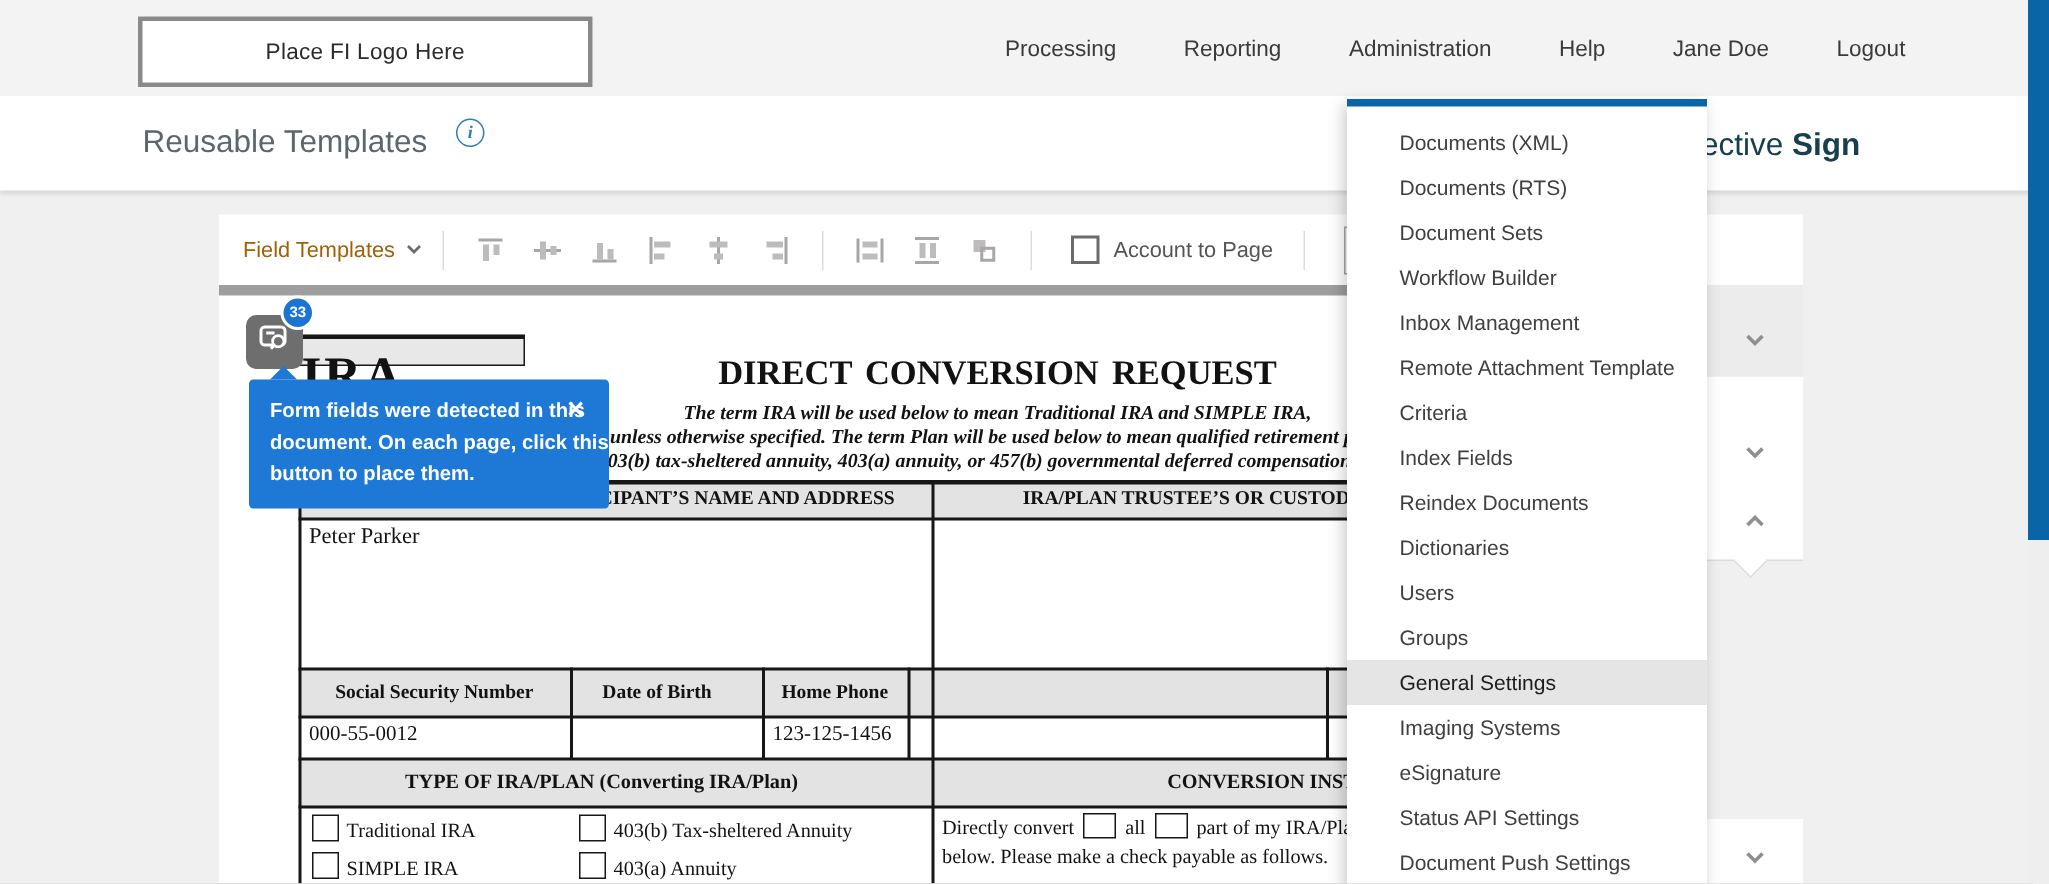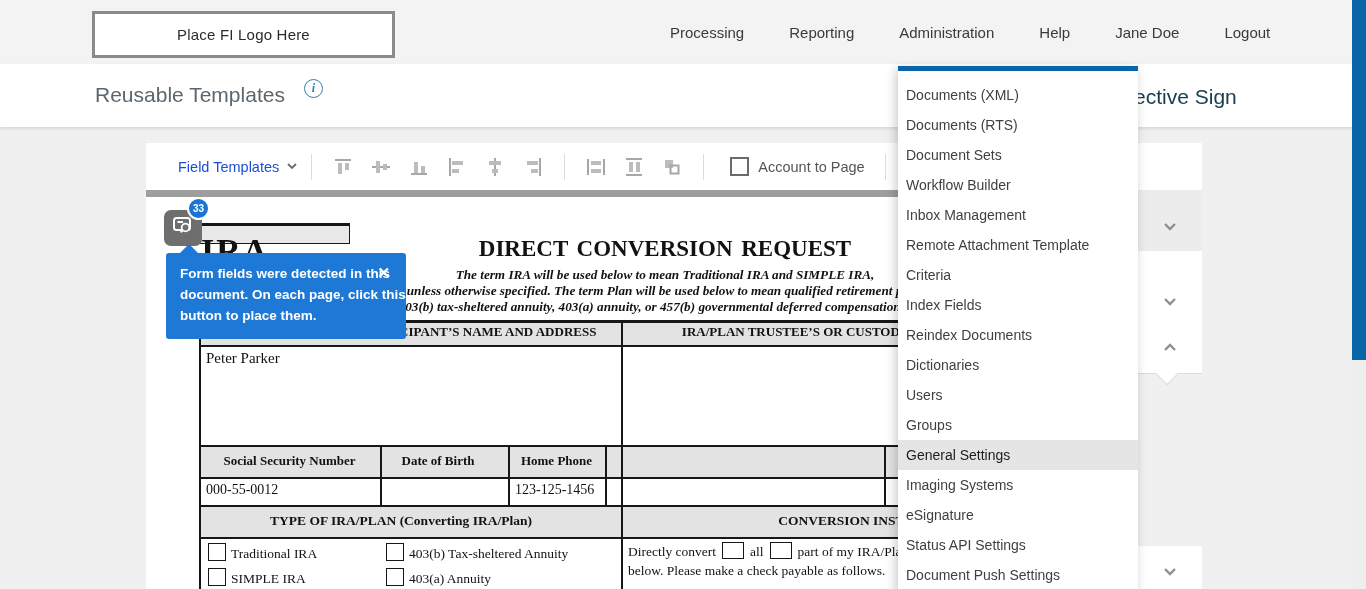--- a/index.html
+++ b/index.html
@@ -16,26 +16,26 @@
   .nav span{font-size:15px;color:#3a3a3a;cursor:pointer;white-space:nowrap}
 
   
   .band{position:absolute;left:0;top:64px;width:1366px;height:63px;background:#fff;
         box-shadow:0 2px 3px rgba(0,0,0,.10)}
   .page-title{position:absolute;left:95px;top:83px;font-size:21px;color:#5d666d}
   .info-ic{position:absolute;left:304px;top:79px;width:17px;height:17px;border:1.5px solid #2f7fb5;
            border-radius:50%;color:#2f7fb5;font-family:"Liberation Serif",serif;font-style:italic;
            font-weight:bold;font-size:12px;text-align:center;line-height:16px;cursor:pointer}
   .brand{position:absolute;left:1134px;top:85px;font-size:21px;color:#17404f;white-space:nowrap}
-  .brand b{font-weight:400}
+  .brand b{font-weight:700}
 
   
   .tbar{position:absolute;left:146px;top:143px;width:1056px;height:47px;background:#fff;
         display:flex;align-items:center}
-  .ft-label{font-size:14.5px;color:#1d4ed8;margin-left:32px;cursor:pointer}
+  .ft-label{font-size:14.5px;color:#a16207;margin-left:16px;cursor:pointer}
   .sep{width:1px;height:26px;background:#dcdcdc;margin:0 12px}
   .tico{width:20px;height:20px;margin:0 9px;cursor:pointer;flex:0 0 auto}
   .tico svg{display:block}
   .cb{width:15px;height:15px;border:2px solid #6b6b6b;background:#fff;margin-left:14px;cursor:pointer}
   .cb-label{font-size:14.5px;color:#555;margin-left:9px;white-space:nowrap}
   .nav-btn{position:relative;margin-left:14px;height:30px;border:1px solid #a3a3a3;background:#fff;
            font-size:13.5px;color:#3c3c3c;padding:0 10px;display:flex;align-items:center;
            white-space:nowrap;cursor:pointer;width:84px;overflow:hidden}
 
   
@@ -64,21 +64,21 @@
   
   .acc{position:absolute;left:1138px;width:64px;background:#fff;cursor:pointer}
   .acc svg{display:block;margin:0 auto}
   .notch{position:absolute;left:1159px;top:366px;width:15px;height:15px;background:#fff;
          transform:rotate(45deg);border-right:1px solid #dcdcdc;border-bottom:1px solid #dcdcdc}
 
   
   .menu{position:absolute;left:898px;top:66px;width:240px;height:523px;background:#fff;
         border-top:5px solid #0a64a8;box-shadow:-2px 3px 10px rgba(0,0,0,.22);padding-top:9px;
         box-sizing:content-box;z-index:10}
-  .mi{height:30px;line-height:30px;padding-left:8px;font-size:14px;color:#3f3f3f;cursor:pointer;
+  .mi{height:30px;line-height:30px;padding-left:35px;font-size:14px;color:#3f3f3f;cursor:pointer;
       white-space:nowrap;overflow:hidden}
   .mi.hl{background:#e5e5e5;color:#1c1c1c}
 
   
   .sb-track{position:absolute;left:1352px;top:0;width:14px;height:589px;background:#eeeeee;z-index:11}
   .sb-thumb{position:absolute;left:0;top:0;width:14px;height:360px;background:#0a64a8;cursor:pointer}
 </style>
 </head>
 <body>
 

